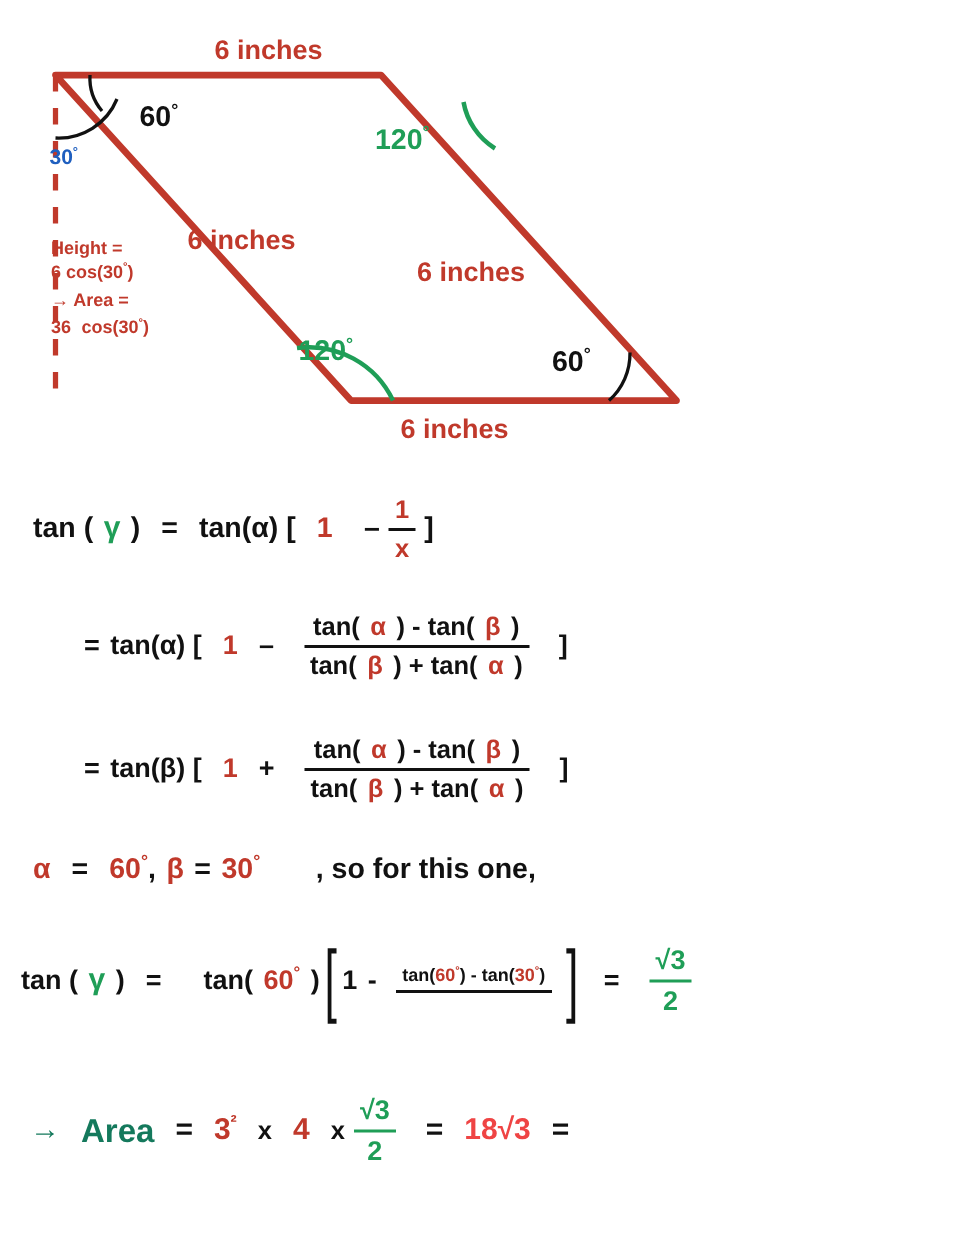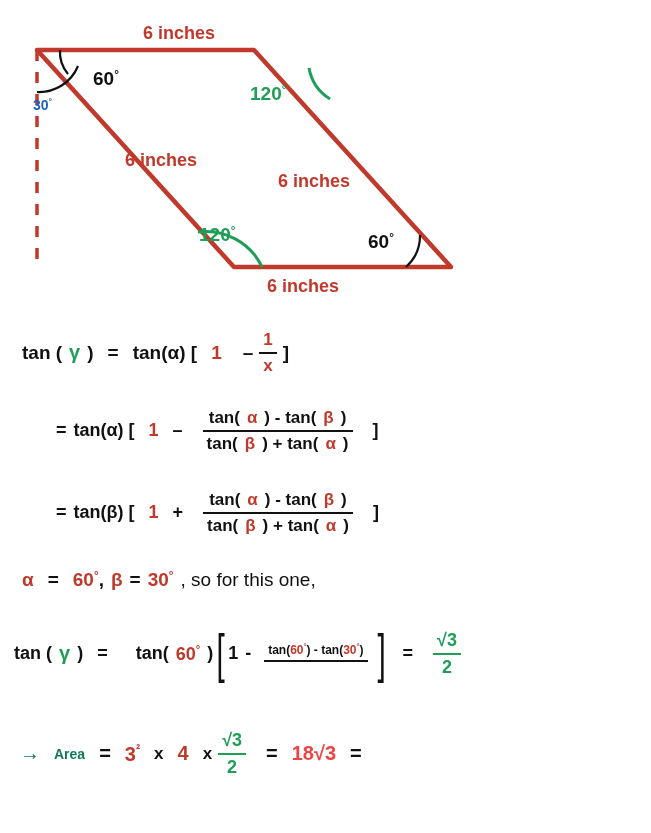--- a/index.html
+++ b/index.html
@@ -118,20 +118,33 @@
   <div class="lbl green" style="left:199px; top:224px; font-size:19px;">
     <span>120</span><span class="sup">°</span>
   </div>
 
   <div class="lbl dark" style="left:368px; top:231px; font-size:19px;">
     <span>60</span><span class="sup">°</span>
   </div>
 
   <div class="lbl crimson" style="left:267px; top:277px; font-size:18px;">6 inches</div>
 
+  <div class="abs" style="left:34px; top:159px; width:120px;">
+    <div class="lbl crimson" style="position:static; font-size:12px;">Height =</div>
+    <div class="lbl crimson" style="position:static; font-size:12px; margin-top:3px;">
+      <span>6 cos(30</span><span class="sup">°</span><span>)</span>
+    </div>
+    <div class="lbl crimson" style="position:static; font-size:12px; margin-top:7px;">
+      <span>→</span>
+      <span>Area  =</span>
+    </div>
+    <div class="lbl crimson" style="position:static; font-size:12px; margin-top:5px;">
+      <span>36</span><span class="sep"></span><span>cos(30</span><span class="sup">°</span><span>)</span>
+    </div>
+  </div>
 
   <div class="mathrow" style="left:22px; top:330px; font-size:19px;">
     <span class="dark">tan (</span>
     <span class="sep"></span>
     <span class="green" style="font-size:20px;">γ</span>
     <span class="sep"></span>
     <span class="dark">)</span>
     <span class="sep"></span>
       <span class="sep"></span>
     <span class="dark">=</span>
@@ -214,21 +227,21 @@
       <span class="sep"></span>
     <span class="crimson"><span>60</span><span class="sup">°</span></span>
     <span class="dark">,</span>
     <span class="sep"></span>
     <span class="crimson">β</span>
     <span class="sep"></span>
     <span class="dark">=</span>
     <span class="sep"></span>
     <span class="crimson"><span>30</span><span class="sup">°</span></span>
     <span class="sep"></span>
-    <span class="dark" style="font-weight:normal;">, so for this one,</span>
+    <span class="dark" style="font-weight:bold;margin-left:30px;">, so for this one,</span>
   </div>
 
   <div class="mathrow" style="left:14px; top:630px; font-size:18px;">
     <span class="dark">tan (</span>
     <span class="sep"></span>
     <span class="green" style="font-size:20px;">γ</span>
     <span class="sep"></span>
     <span class="dark">)</span>
     <span class="sep"></span>
       <span class="sep"></span>
@@ -263,21 +276,21 @@
       <span class="num green" style="font-size:18px;">√3</span>
       <span class="bar" style="background:#1f9e57;"></span>
       <span class="den green" style="font-size:18px;">2</span>
     </span>
   </div>
 
   <div class="mathrow" style="left:20px; top:730px; font-size:20px;">
     <span class="darkgreen">→</span>
     <span class="sep"></span>
       <span class="sep"></span>
-    <span class="darkgreen" style="font-size:14px;">Area</span>
+    <span class="darkgreen" style="font-size:22px;">Area</span>
     <span class="sep"></span>
       <span class="sep"></span>
     <span class="dark">=</span>
     <span class="sep"></span>
       <span class="sep"></span>
     <span class="crimson"><span>3</span><span class="sup">²</span></span>
     <span class="sep"></span>
       <span class="sep"></span>
     <span class="dark" style="font-size:17px;">x</span>
     <span class="sep"></span>

